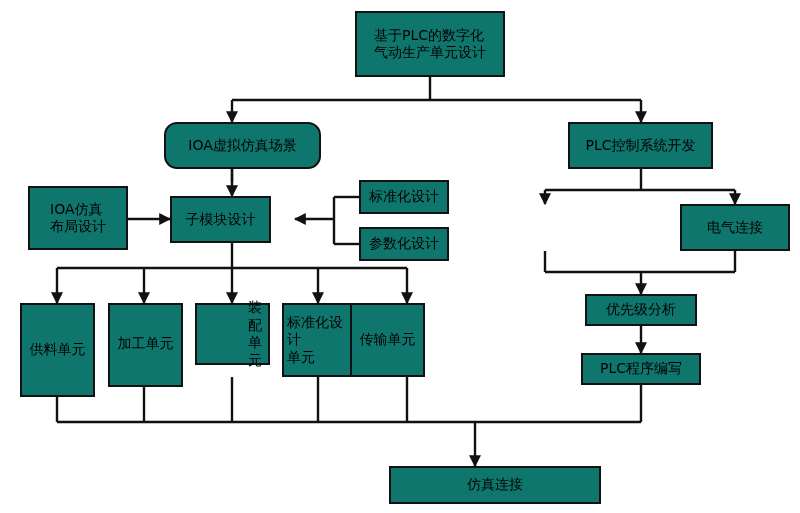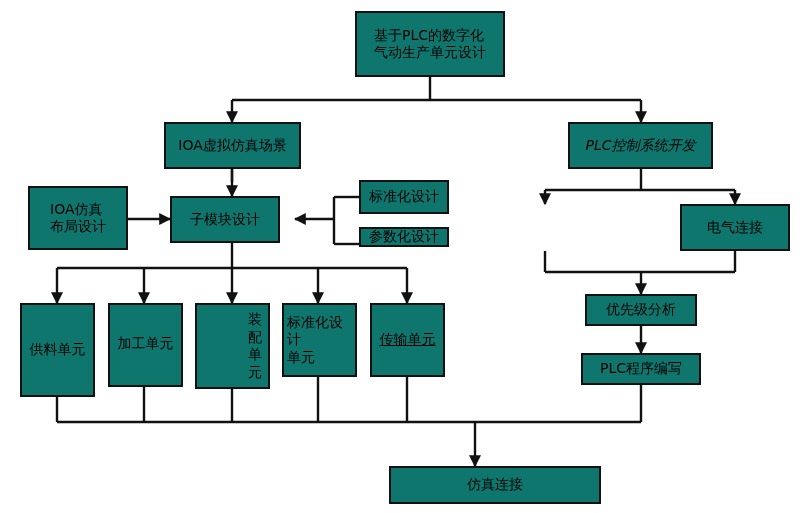--- a/index.html
+++ b/index.html
@@ -101,63 +101,63 @@
 
       <path d="M 641 385 L 641 422"></path>
     </g>
   </svg>
 
   <div class="node" style="left:355px; top:11px; width:150px; height:66px;">
     <span class="lbl">基于PLC的数字化
 气动生产单元设计</span>
   </div>
 
-  <div class="node" style="left:164px; top:122px; width:137px; height:47px;">
+  <div class="node" style="left:164px; top:122px; width:157px; height:47px;border-radius:13px;">
     <span class="lbl">IOA虚拟仿真场景</span>
   </div>
 
-  <div class="node" style="left:568px; top:122px; width:145px; height:47px;font-style:italic;">
+  <div class="node" style="left:568px; top:122px; width:145px; height:47px;">
     <span class="lbl">PLC控制系统开发</span>
   </div>
 
   <div class="node" style="left:28px; top:186px; width:100px; height:64px;">
     <span class="lbl">IOA仿真
 布局设计</span>
   </div>
 
-  <div class="node" style="left:170px; top:196px; width:110px; height:47px;">
+  <div class="node" style="left:170px; top:196px; width:101px; height:47px;">
     <span class="lbl">子模块设计</span>
   </div>
 
   <div class="node" style="left:359px; top:180px; width:90px; height:34px;">
     <span class="lbl">标准化设计</span>
   </div>
 
-  <div class="node" style="left:359px; top:227px; width:90px; height:20px;">
+  <div class="node" style="left:359px; top:227px; width:90px; height:34px;">
     <span class="lbl">参数化设计</span>
   </div>
 
   <div class="node" style="left:20px; top:303px; width:75px; height:94px;">
     <span class="lbl">供料单元</span>
   </div>
 
   <div class="node" style="left:108px; top:303px; width:75px; height:84px;font-family:Liberation Mono, monospace;">
     <span class="lbl">加工单元</span>
   </div>
 
-  <div class="node" style="left:195px; top:303px; width:75px; height:86px;padding-left:48px;">
+  <div class="node" style="left:195px; top:303px; width:75px; height:62px;padding-left:48px;">
     <span class="lbl">装配单元</span>
   </div>
 
   <div class="node" style="left:282px; top:303px; width:75px; height:74px;">
     <span class="lbl">标准化设计
 单元</span>
   </div>
 
-  <div class="node" style="left:370px; top:303px; width:75px; height:74px;text-decoration:underline;">
+  <div class="node" style="left:350px; top:303px; width:75px; height:74px;">
     <span class="lbl">传输单元</span>
   </div>
 
 
   <div class="node" style="left:680px; top:204px; width:110px; height:47px;">
     <span class="lbl">电气连接</span>
   </div>
 
   <div class="node" style="left:585px; top:294px; width:112px; height:32px;">
     <span class="lbl">优先级分析</span>

